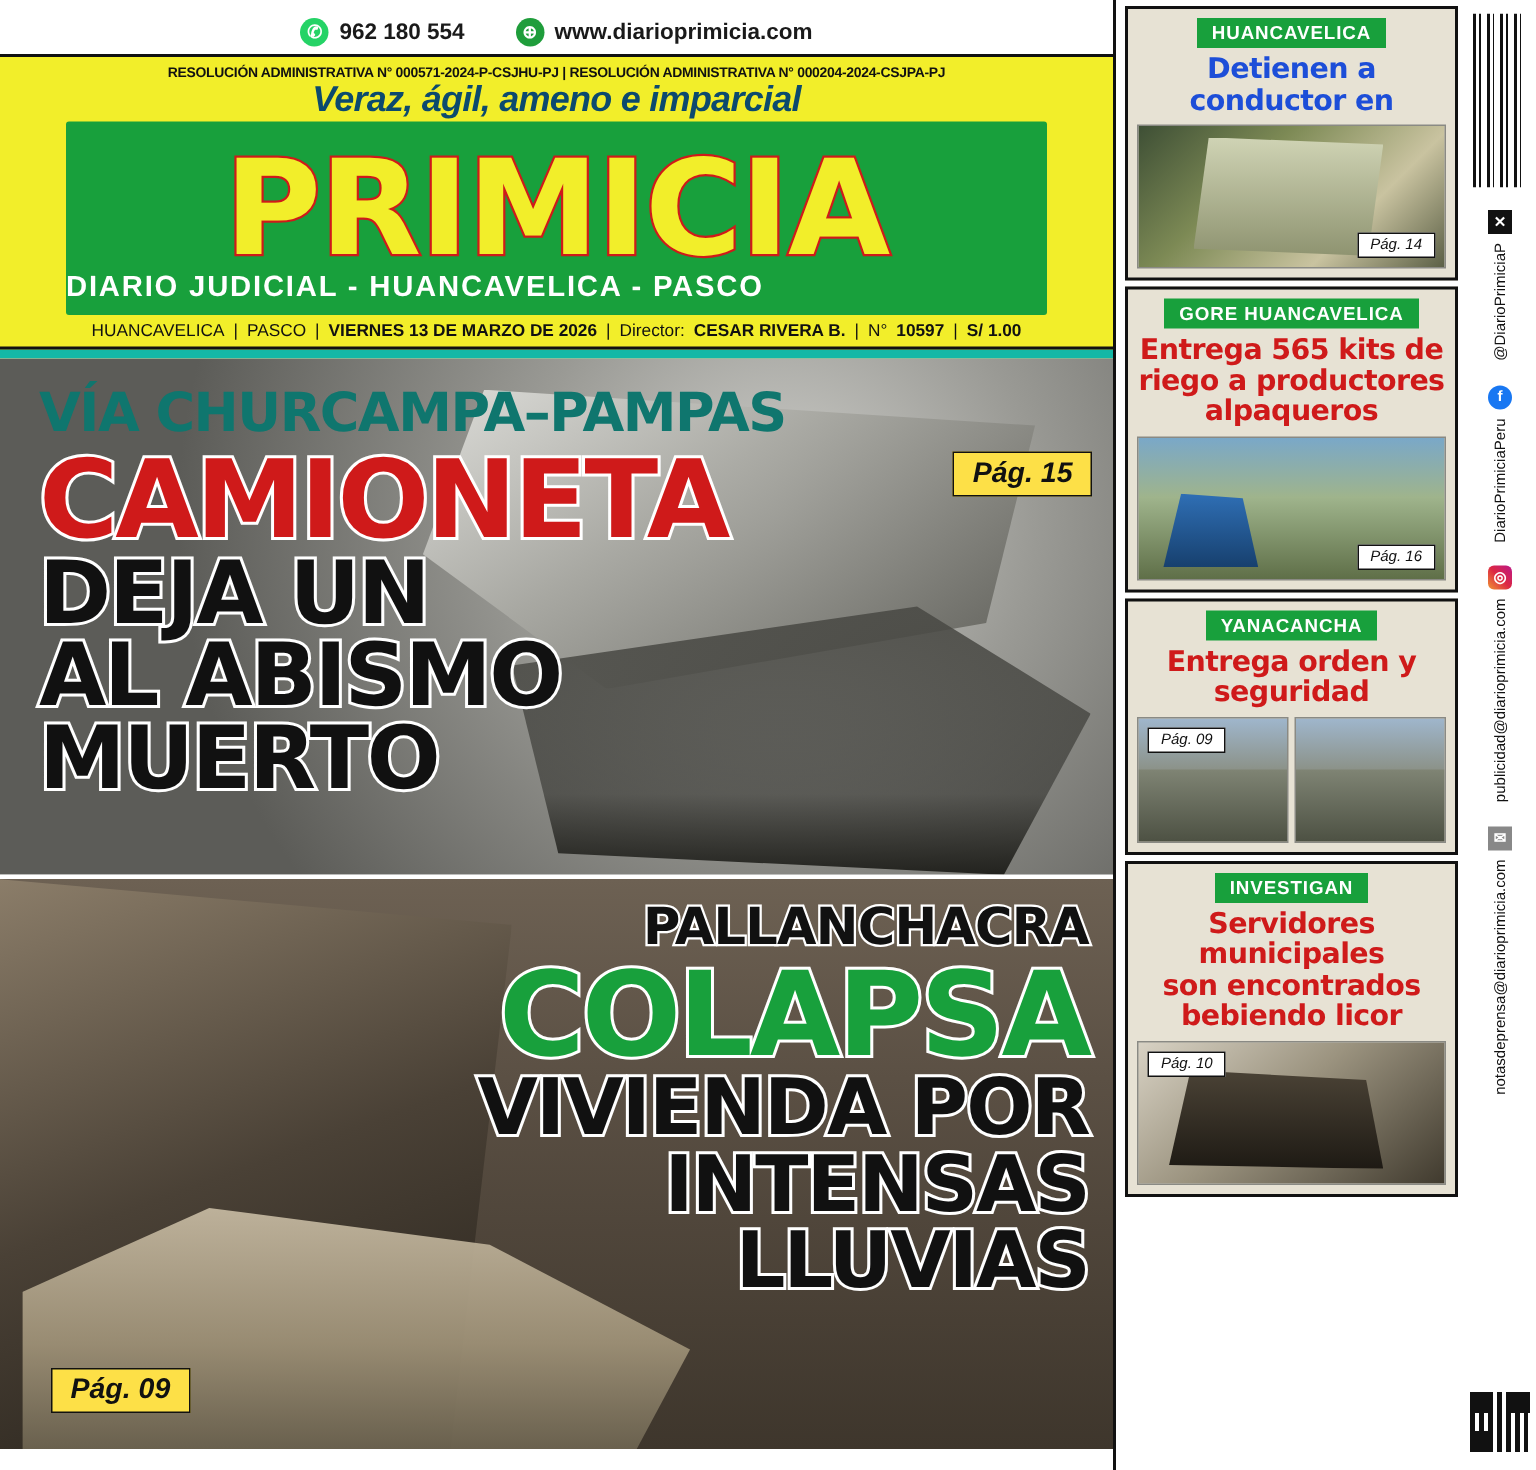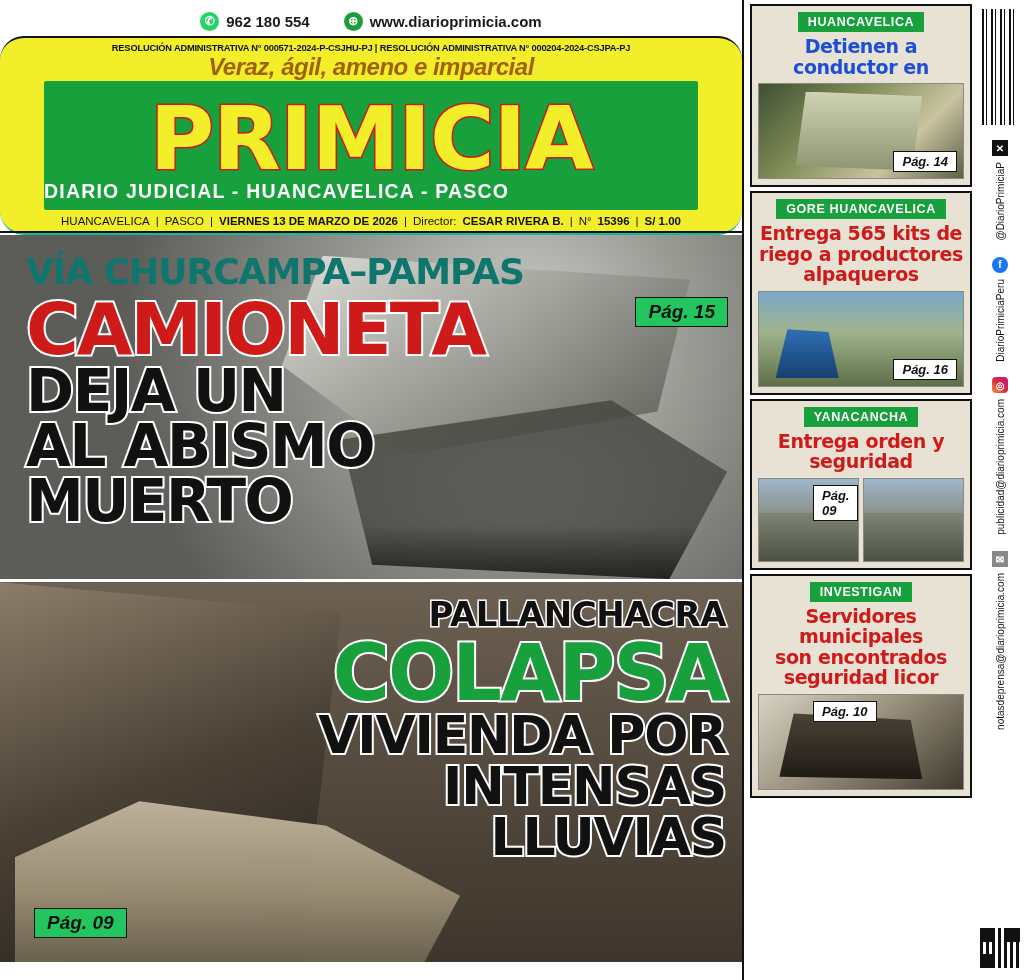--- a/index.html
+++ b/index.html
@@ -37,39 +37,38 @@
   .ic-circle {
     width: 19px; height: 19px; border-radius: 50%;
     display: inline-flex; align-items: center; justify-content: center;
     color: #fff; font-size: 12px; font-weight: bold;
   }
   .ic-wa { background: #25d366; }
   .ic-web { background: #1f9d3b; }
   .masthead {
     background: #f2ee2a;
     border-top: 2px solid #111;
-    border-bottom: 2px solid #14b8a6;
+    border-bottom: 6px solid #14b8a6;
     position: relative;
     padding: 3px 0 0 0;
-    border-radius: 24px;
   }
   .resol {
     text-align: center;
     font-size: 9.3px;
     font-weight: bold;
     color: #111;
     letter-spacing: -0.2px;
     padding: 2px 0 1px;
   }
   .slogan {
     text-align: center;
     font-size: 24px;
     font-weight: bold;
     font-style: italic;
-    color: #a16207;
+    color: #0c4a6e;
     letter-spacing: -0.5px;
     line-height: 1.05;
     padding-bottom: 2px;
   }
   .logo-wrap {
     background: #18a03c;
     margin: 0 44px;
     border-radius: 2px;
     padding: 16px 0 3px 0;
     position: relative;
@@ -169,21 +168,21 @@
     line-height: 0.95;
     font-weight: bold;
     color: #111;
     -webkit-text-stroke: 4px #ffffff;
     paint-order: stroke fill;
     letter-spacing: -1.5px;
     font-family: "DejaVu Sans", sans-serif;
   }
   .pag-badge {
     position: absolute;
-    background: #22c55e;
+    background: #fde047;
     border: 1px solid #111;
     font-style: italic;
     font-weight: bold;
     font-size: 19px;
     padding: 3px 12px;
     z-index: 5;
     color: #111;
   }
   .pag-lead { right: 14px; top: 62px; }
 
@@ -310,26 +309,25 @@
   .ph2::after{content:"";position:absolute;left:6%;top:40%;width:36%;height:52%;background:linear-gradient(180deg,#2f6fb5,#17406e);clip-path:polygon(22% 0,78% 6%,92% 100%,6% 100%);}
   .ph3 { background: linear-gradient(180deg,#9fb6cc 0%, #8a8f83 45%, #6c6f5c 100%); }
   .ph3::after{content:"";position:absolute;left:0;top:42%;width:100%;height:58%;background:linear-gradient(180deg,#7f8474,#4d5143);}
   .ph4 { background: linear-gradient(140deg,#d8d2c4 0%, #9b937f 45%, #403a2e 100%); }
   .ph4::after{content:"";position:absolute;left:10%;top:20%;width:70%;height:70%;background:linear-gradient(180deg,#4b4336,#1e1a14);clip-path:polygon(10% 0,92% 10%,100% 100%,0 96%);}
   .pag-small {
     position: absolute;
     background: #fff;
     border: 1px solid #111;
     font-style: italic;
-    font-weight: bold;
-    font-size: 13px;
+    font-weight: normal;
+    font-size: 10px;
     padding: 2px 8px;
     color: #111;
     z-index: 4;
-    margin-left: 48px;
   }
   .pag-br { right: 6px; bottom: 6px; }
   .pag-tl { left: 6px; top: 6px; }
   .two-photos { display: flex; gap: 4px; margin-top: 6px; }
   .two-photos .side-photo { margin-top: 0; flex: 1; height: 84px; }
 
   
   .rail {
     width: 48px;
     position: relative;
@@ -413,21 +411,21 @@
         <span>HUANCAVELICA</span>
         <span class="sep">|</span>
         <span>PASCO</span>
         <span class="sep">|</span>
         <b>VIERNES 13 DE MARZO DE 2026</b>
         <span class="sep">|</span>
         <span>Director:</span>
         <b>CESAR RIVERA B.</b>
         <span class="sep">|</span>
         <span>N°</span>
-        <b>15396</b>
+        <b>10597</b>
         <span class="sep">|</span>
         <b>S/  1.00</b>
       </div>
     </div>
 
     <div class="lead">
       <div class="lead-photo"></div>
       <div class="pag-badge pag-lead">Pág. 15</div>
       <div class="lead-text">
         <div class="kicker-lead">VÍA CHURCAMPA–PAMPAS</div>
@@ -482,21 +480,21 @@
             <span class="pag-small pag-tl">Pág. 09</span>
           </div>
           <div class="side-photo ph3"></div>
         </div>
       </div>
 
       <div class="side-box">
         <span class="label-pill">INVESTIGAN</span>
         <div class="side-head red">Servidores municipales</div>
         <div class="side-head red">son encontrados</div>
-        <div class="side-head red">seguridad licor</div>
+        <div class="side-head red">bebiendo licor</div>
         <div class="side-photo ph4">
           <span class="pag-small pag-tl">Pág. 10</span>
         </div>
       </div>
     </div>
 
     <div class="rail">
       <div class="barcode"></div>
       <div class="vert-list">
         <div class="vert-item">

